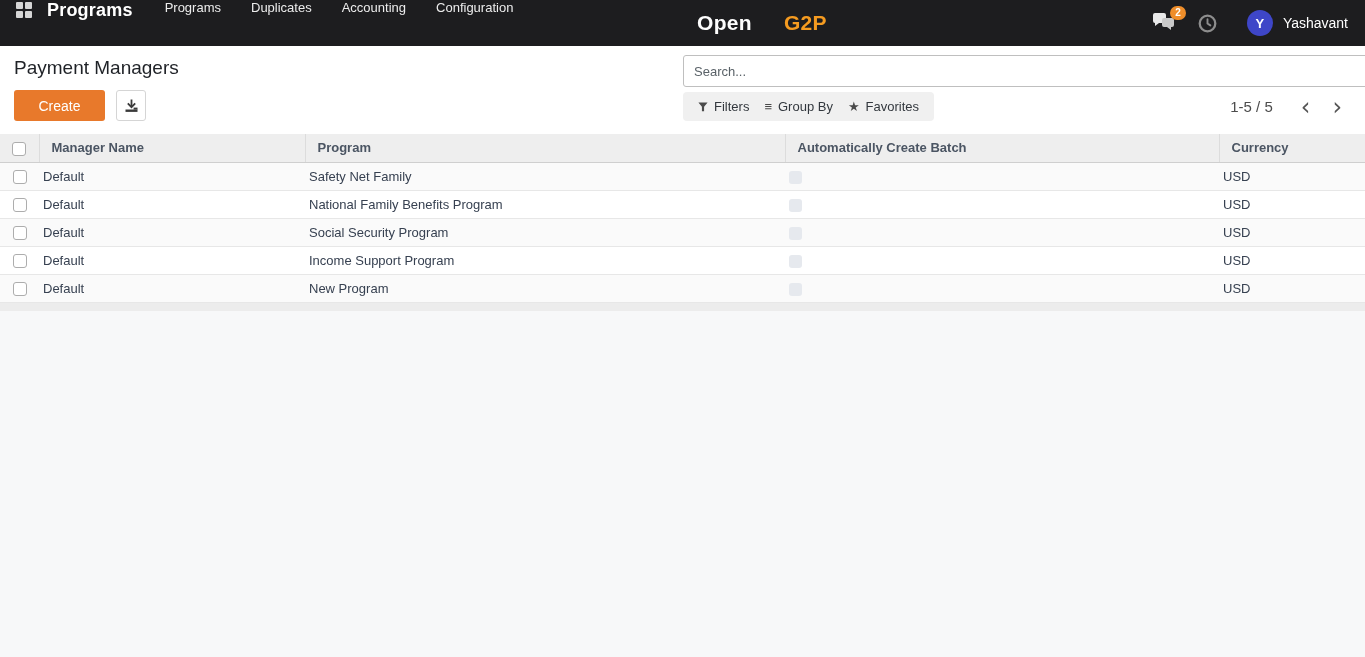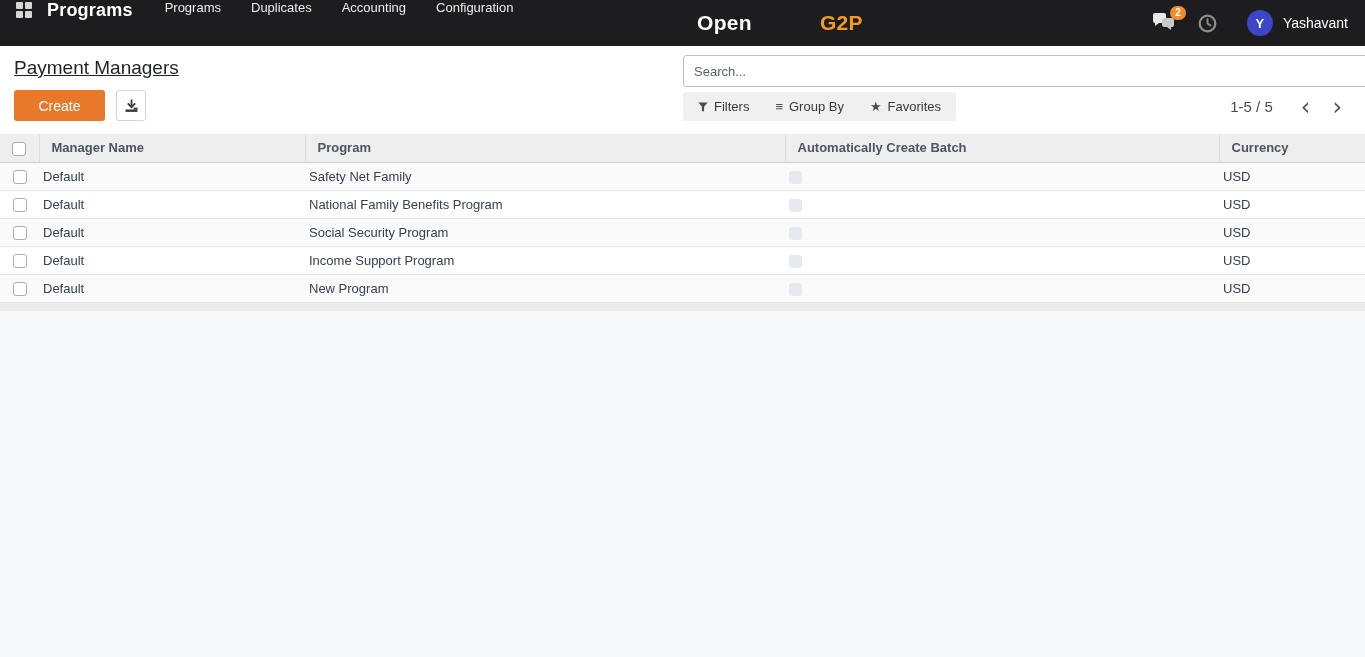--- a/index.html
+++ b/index.html
@@ -20,40 +20,40 @@
   }
   .apps-btn { margin-left: 14px; width: 20px; height: 20px; display: flex; align-items: center; justify-content: center; cursor: pointer; }
   .app-title { margin-left: 13px; font-size: 18px; font-weight: bold; letter-spacing: .2px; }
   .nav-menu { display: flex; align-items: center; margin-left: 32px; gap: 30px; }
   .nav-item { font-size: 13px; color: #ececec; cursor: pointer; }
   .brand-logo {
     position: absolute; left: 697px; top: 0; height: 46px;
     display: flex; align-items: center; font-weight: bold; font-size: 21px; letter-spacing: .3px; gap: 32px;
   }
   .brand-open { color: #fdfdfd; }
-  .brand-g2p { color: #f59b20; margin-left: 36px; }
+  .brand-g2p { color: #f59b20; }
   .nav-right { position: absolute; right: 0; top: 0; height: 46px; display: flex; align-items: center; padding-right: 17px; }
   .chat-wrap { position: relative; width: 26px; height: 22px; margin-right: 20px; cursor: pointer; }
   .badge {
     position: absolute; top: -6px; right: -8px;
     background: #ef8e2a; color: #fff; font-size: 10px; font-weight: bold;
     border-radius: 8px; padding: 1px 5px; line-height: 12px;
   }
   .clock-wrap { margin-right: 30px; cursor: pointer; display: flex; align-items: center; }
   .avatar {
     width: 26px; height: 26px; border-radius: 50%;
     background: #3e46c8; color: #fff; font-size: 13px; font-weight: bold;
     display: flex; align-items: center; justify-content: center; margin-right: 10px;
   }
   .user-name { font-size: 14px; color: #fff; }
   .user-chip { display: flex; align-items: center; cursor: pointer; }
 
   
   .control-panel { position: absolute; top: 46px; left: 0; right: 0; height: 88px; background: #fff; }
-  .page-title { position: absolute; left: 14px; top: 11px; font-size: 19px; color: #1f2227; font-weight: 400; text-decoration: underline; }
+  .page-title { position: absolute; left: 14px; top: 11px; font-size: 19px; color: #1f2227; font-weight: 400; }
   .btn-create {
     position: absolute; left: 14px; top: 44px; width: 91px; height: 31px;
     background: #e8792b; color: #fff; font-size: 14px; border: none; border-radius: 3px; cursor: pointer;
     font-family: inherit;
   }
   .btn-export {
     position: absolute; left: 116px; top: 44px; width: 30px; height: 31px;
     background: #fff; border: 1px solid #d5d5d5; border-radius: 3px; cursor: pointer;
     display: flex; align-items: center; justify-content: center;
   }
@@ -64,21 +64,21 @@
   }
   .search-input {
     flex: 1; border: none; outline: none; font-size: 13px; color: #374151;
     padding: 0 10px; font-family: inherit; background: transparent; height: 100%;
   }
   .search-input::placeholder { color: #5a6268; opacity: 1; }
   .search-icon-btn { padding: 0 10px; display: flex; align-items: center; }
   .filter-bar {
     position: absolute; left: 683px; top: 46px; height: 29px;
     background: #f0f0f0; border-radius: 4px; display: flex; align-items: center;
-    padding: 0 15px; gap: 26px;
+    padding: 0 15px; gap: 15px;
   }
   .filter-item { display: flex; align-items: center; gap: 6px; font-size: 13px; color: #33383e; cursor: pointer; }
   .glyph-icon { font-size: 13px; color: #4a4a4a; line-height: 1; }
   .pager { position: absolute; right: 17px; top: 46px; height: 29px; display: flex; align-items: center; }
   .pager-range { font-size: 15px; color: #4c4c4c; cursor: pointer; }
   .pager-prev, .pager-next { font-size: 24px; color: #555; cursor: pointer; line-height: 20px; padding: 0 6px; font-family: "DejaVu Sans", sans-serif; }
   .pager-prev { margin-left: 22px; }
   .pager-next { margin-left: 10px; }
 
   

